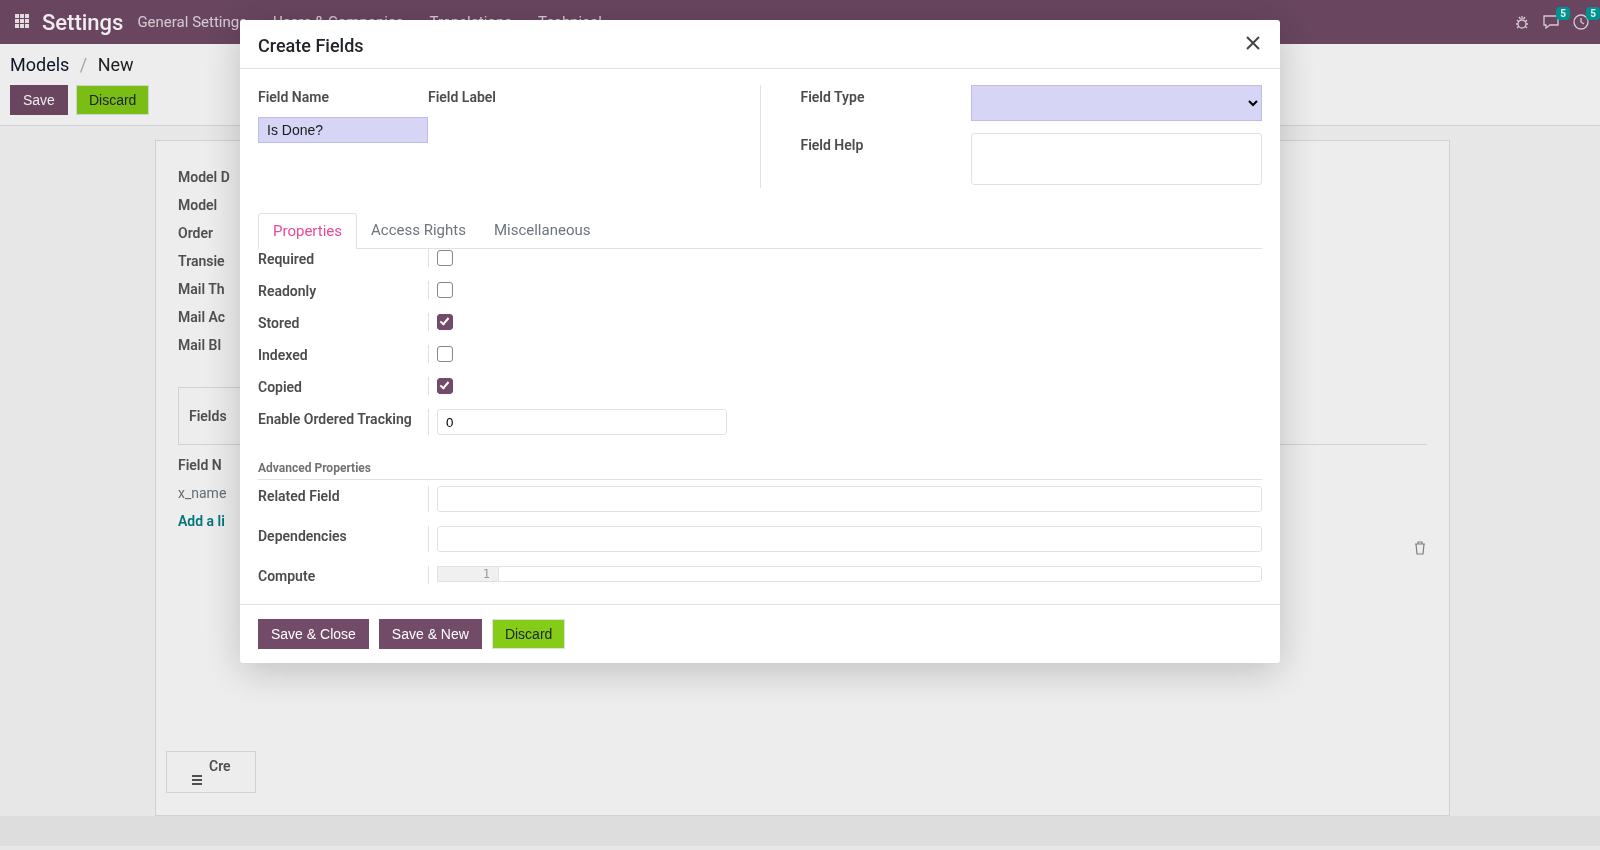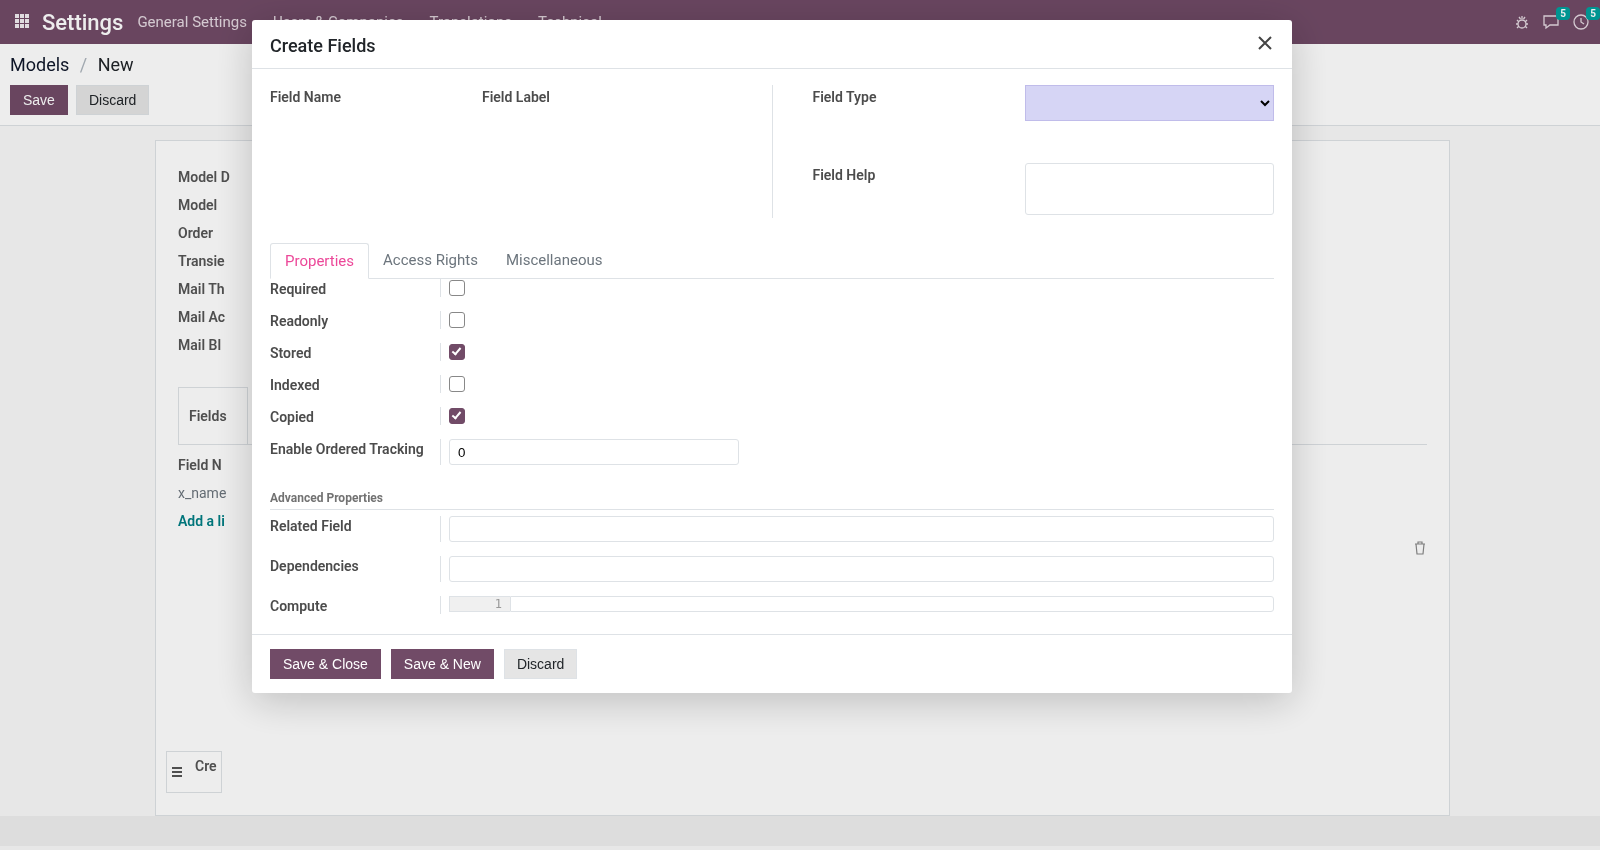--- a/index.html
+++ b/index.html
@@ -55,40 +55,40 @@
   .breadcrumb a { color:#0f172a; text-decoration:none; cursor:pointer;}
   .breadcrumb .divider { margin:0 6px; color:#adb5bd; }
   .breadcrumb .current { color:var(--text-main); }
   .actions-row { padding:6px 10px 10px 10px; display:flex; gap:8px;}
   .btn {
     padding:6px 12px; font-size:14px; border-radius:0;
     border:1px solid var(--border); background:#fff; color:var(--text-main);
     cursor:pointer;
   }
   .btn-primary { background:var(--odoo-purple); color:#fff; border-color:var(--odoo-purple);}
-  .btn-secondary { background:#e5e5e5; color:var(--text-main);}
+  .btn-secondary { background:#84cc16; color:var(--text-main);}
   
   .page-bg { position:relative; height:calc(100% - 44px - 86px - 30px);}
   .card {
     position:absolute; left:155px; right:150px; top:14px; bottom:0;
     background:#fff; border:1px solid var(--border);
     box-shadow:0 0 0 rgba(0,0,0,0.05);
     padding:28px 22px;
     color:var(--text-main);
   }
   .footer {
     height:30px; background:#eeeeee; font-size:11px; color:#888;
     display:flex; align-items:center; padding-left:8px;
   }
   
   .overlay-dim {
     position:fixed; inset:0; background:rgba(0,0,0,0.07);
   }
   .modal {
-    position:fixed; left:252px; top:20px;
+    position:fixed; left:240px; top:20px;
     width:1040px;
     background:var(--modal-bg);
     box-shadow:0 8px 40px rgba(0,0,0,0.2);
     display:flex; flex-direction:column;
     max-height:778px;
     border-radius:3px;
   }
   .modal-header {
     padding:14px 18px 12px 18px; display:flex; align-items:center;
     border-bottom:1px solid var(--border);
@@ -99,21 +99,21 @@
   }
   .modal-body-wrap {
     flex:1; overflow-y:auto;
   }
   .modal-body {
     padding:16px 18px 20px 18px;
   }
   .modal-top-grid {
     display:flex; gap:0;
   }
-  .modal-top-col { flex:1; display:grid; grid-template-columns:170px auto; row-gap:12px; column-gap:0; align-content:start;gap:42px;}
+  .modal-top-col { flex:1; display:grid; grid-template-columns:170px auto; row-gap:12px; column-gap:0; align-content:start;}
   .modal-top-col.left { border-right:1px solid var(--border); padding-right:40px;}
   .modal-top-col.right { padding-left:40px;}
   .field-label { font-weight:600; color:#4c4c4c; padding-top:4px;}
   .input-hl {
     width:100%;
     background: var(--input-hl);
     border:1px solid #c0bcea;
     padding:4px 8px;
     font-size:14px;
     color:#1a1a1a;
@@ -299,21 +299,21 @@
         <span class="link">Add a li</span>
       </div>
       <div style="position:absolute; right:22px; top:400px;">
         <span class="trash">
           <svg width="14" height="14" viewBox="0 0 14 14">
               <path d="M2 3 h10 M5 3 V1 h4 V3 M3 3 l1 10 h6 l1 -10" fill="none" stroke="#888" stroke-width="1.2"></path>
             </svg>
         </span>
       </div>
       <div style="position:absolute; left:10px; bottom:10px;">
-        <span style="border:1px solid var(--border); padding:6px 4px; display:inline-flex; align-items:center; gap:12px;">
+        <span style="border:1px solid var(--border); padding:6px 24px; display:inline-flex; align-items:flex-end; gap:6px;">
           <svg width="12" height="12" viewBox="0 0 12 12">
               <rect x="1" y="1" width="10" height="2" fill="#555"></rect>
               <rect x="1" y="5" width="10" height="2" fill="#555"></rect>
               <rect x="1" y="9" width="10" height="2" fill="#555"></rect>
             </svg>
           <span>Cre</span>
         </span>
       </div>
     </div>
   </div>
@@ -334,20 +334,21 @@
   </div>
 
   <div class="modal-body-wrap">
     <div class="modal-body">
 
       <div class="modal-top-grid">
         <div class="modal-top-col left">
           <div class="field-label">Field Name</div>
 
           <div class="field-label">Field Label</div>
+          <div><input class="input-hl" value="Is Done?" style=""></div>
         </div>
         <div class="modal-top-col right">
           <div class="field-label">Field Type</div>
           <div>
             <select class="select-hl">
               <option>boolean</option>
             </select>
           </div>
 
           <div class="field-label">Field Help</div>

